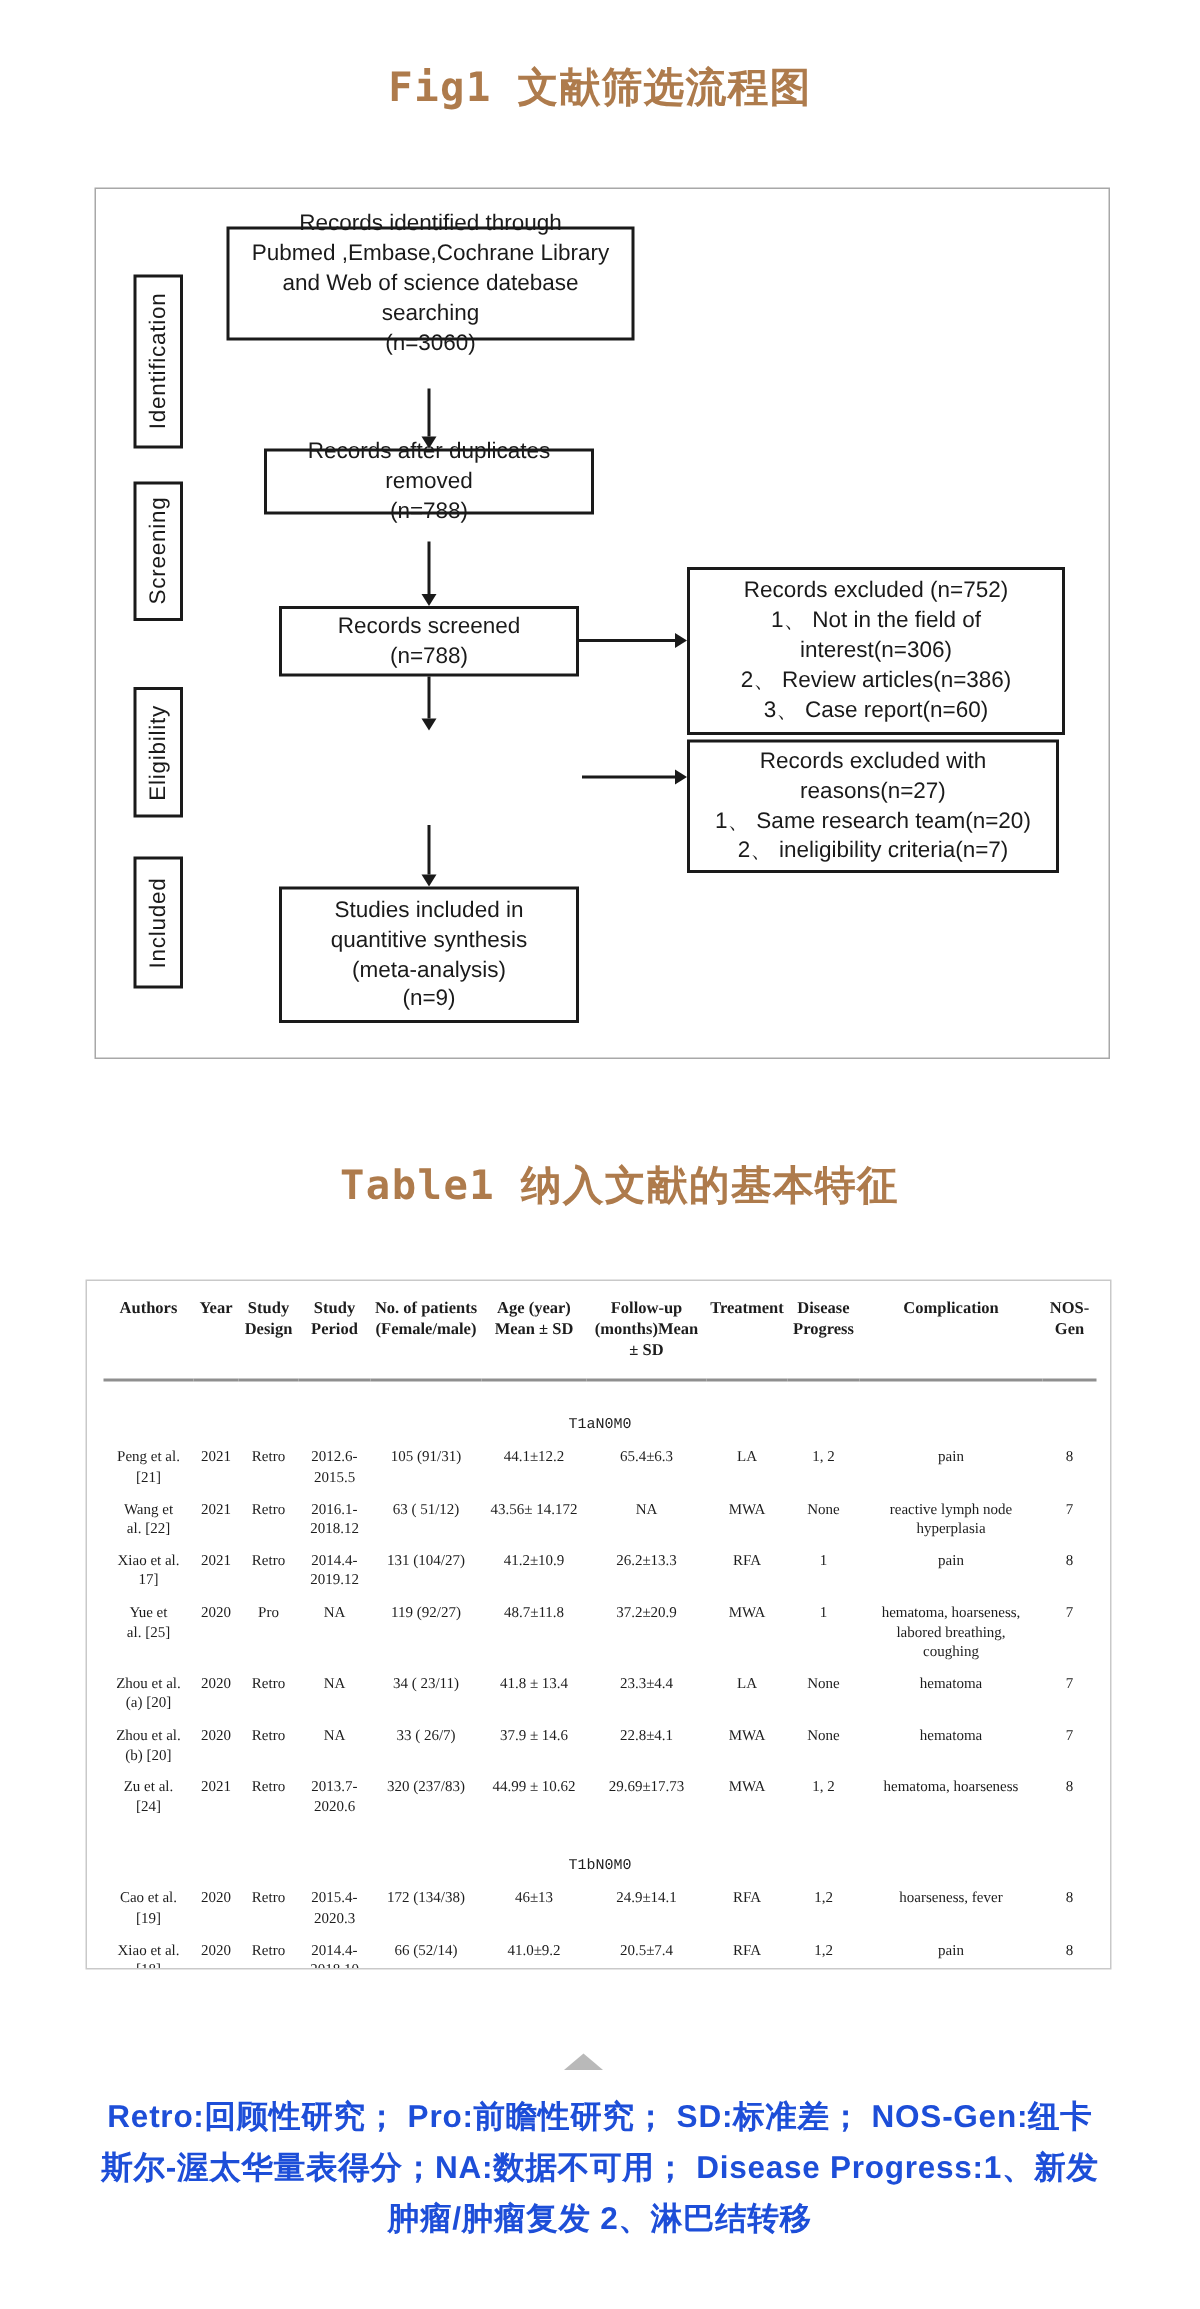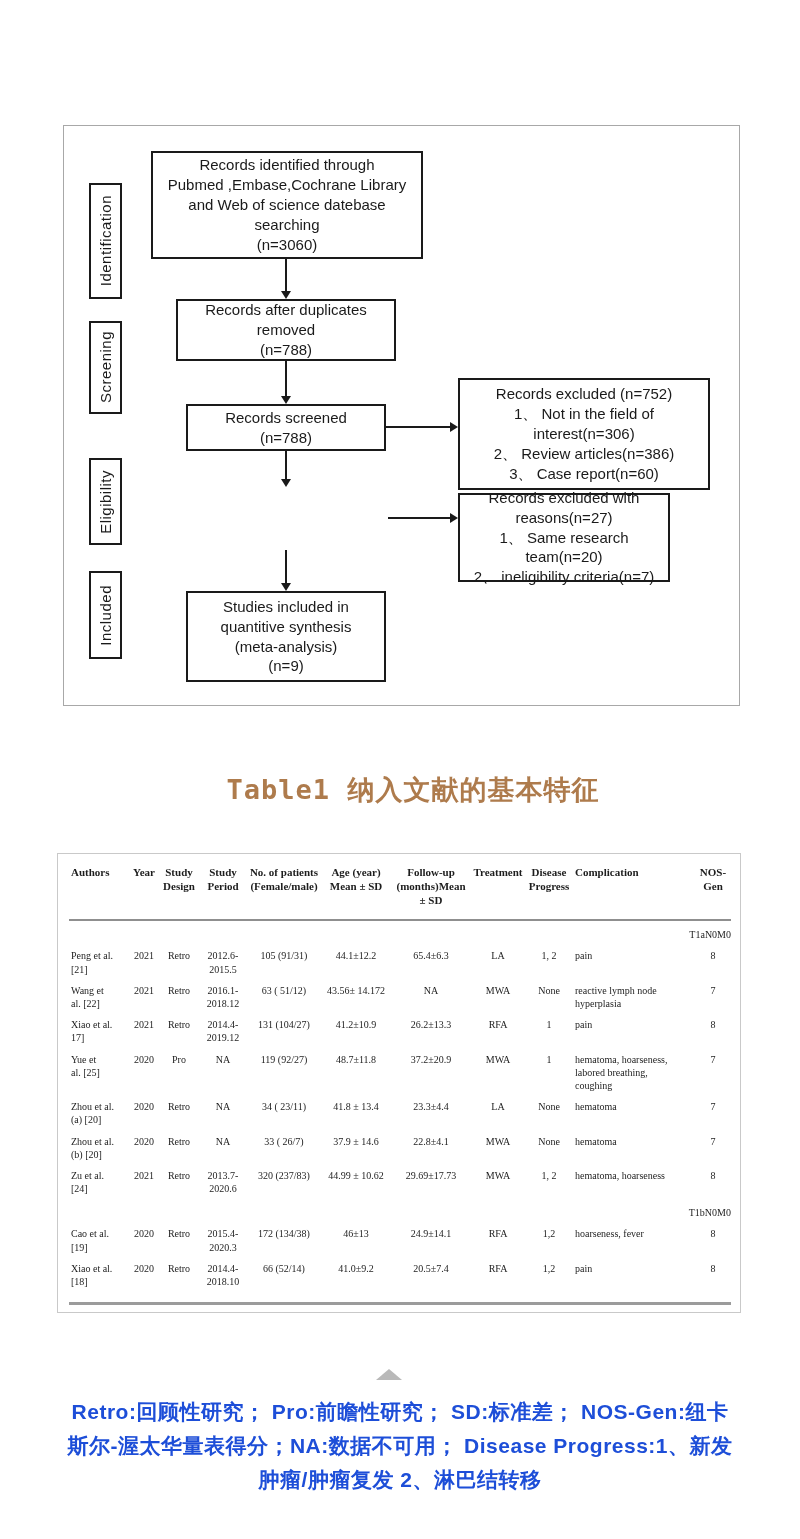--- a/index.html
+++ b/index.html
@@ -33,27 +33,27 @@
   }
   .stage span {
     writing-mode: vertical-rl; transform: rotate(180deg);
     font-size: 15px; color: #1a1a1a; letter-spacing: 0.5px; white-space: nowrap;
   }
   .stage-identification { top: 57px;  height: 116px; }
   .stage-screening      { top: 195px; height: 93px;  }
   .stage-eligibility    { top: 332px; height: 87px;  }
   .stage-included       { top: 445px; height: 88px;  }
 
-  .b-identified { left: 87px;  top: 25px;  width: 272px; height: 108px; }
-  .b-dup        { left: 112px; top: 173px; width: 220px; height: 62px;  }
+  .b-identified { left: 87px;  top: 25px;  width: 272px; height: 76px; }
+  .b-dup        { left: 112px; top: 173px; width: 220px; height: 44px;  }
   .b-screened   { left: 122px; top: 278px; width: 200px; height: 47px;  }
   .b-fulltext   { left: 122px; top: 361px; width: 202px; height: 63px;  }
   .b-included   { left: 122px; top: 465px; width: 200px; height: 91px;  }
   .b-exA        { left: 394px; top: 252px; width: 252px; height: 112px; }
-  .b-exB        { left: 394px; top: 367px; width: 212px; height: 89px;  }
+  .b-exB        { left: 394px; top: 367px; width: 248px; height: 89px;  }
 
   .vline { position: absolute; width: 2px; background: #1a1a1a; }
   .hline { position: absolute; height: 2px; background: #1a1a1a; }
   .head-down {
     position: absolute; width: 0; height: 0;
     border-left: 5px solid transparent; border-right: 5px solid transparent;
     border-top: 8px solid #1a1a1a;
   }
   .head-right {
     position: absolute; width: 0; height: 0;
@@ -78,41 +78,42 @@
   }
   col.w0{width:60px} col.w1{width:30px} col.w2{width:40px} col.w3{width:48px}
   col.w4{width:74px} col.w5{width:70px} col.w6{width:80px} col.w7{width:54px}
   col.w8{width:48px} col.w9{width:122px} col.w10{width:36px}
   th, td { white-space: pre-line; vertical-align: top; text-align: center; }
   th {
     font-weight: bold; font-size: 11px; line-height: 1.25;
     padding: 2px 2px 12px; border-bottom: 2px solid #8f8f8f;
   }
   td { font-size: 10px; line-height: 1.32; padding: 4px 2px; }
-  th.c0, td.c0, th.c9, td.c9 { text-align: left; }
-  td.section-label { text-align: right; font-size: 10px; padding: 7px 0 4px; }
+  th.c0, td.c0, th.c9, td.c9 { text-align: center; }
+  td.section-label { text-align: center; font-size: 10px; padding: 23px 0 4px; font-family: Liberation Mono, monospace; }
   tbody tr:last-child td { border-bottom: 3px solid #9b9b9b; padding-bottom: 14px; }
 
   
   .triangle-up {
     position: absolute; left: 376px; top: 1369px; width: 0; height: 0;
     border-left: 13px solid transparent; border-right: 13px solid transparent;
     border-bottom: 11px solid #b9b9b9;
   }
   .footnote {
     position: absolute; left: 62px; top: 1395px; width: 676px;
     text-align: center; font-size: 21px; font-weight: bold; color: #1d4ed8;
     line-height: 1.62; letter-spacing: 0.5px;
   }
 </style>
 </head>
 <body>
 
 <div class="page">
 
+  <h1 class="sec-title fig-title">Fig1 文献筛选流程图</h1>
 
   <div class="flowchart">
     <div class="stage stage-identification">
       <span>Identification</span>
     </div>
     <div class="stage stage-screening">
       <span>Screening</span>
     </div>
     <div class="stage stage-eligibility">
       <span>Eligibility</span>

